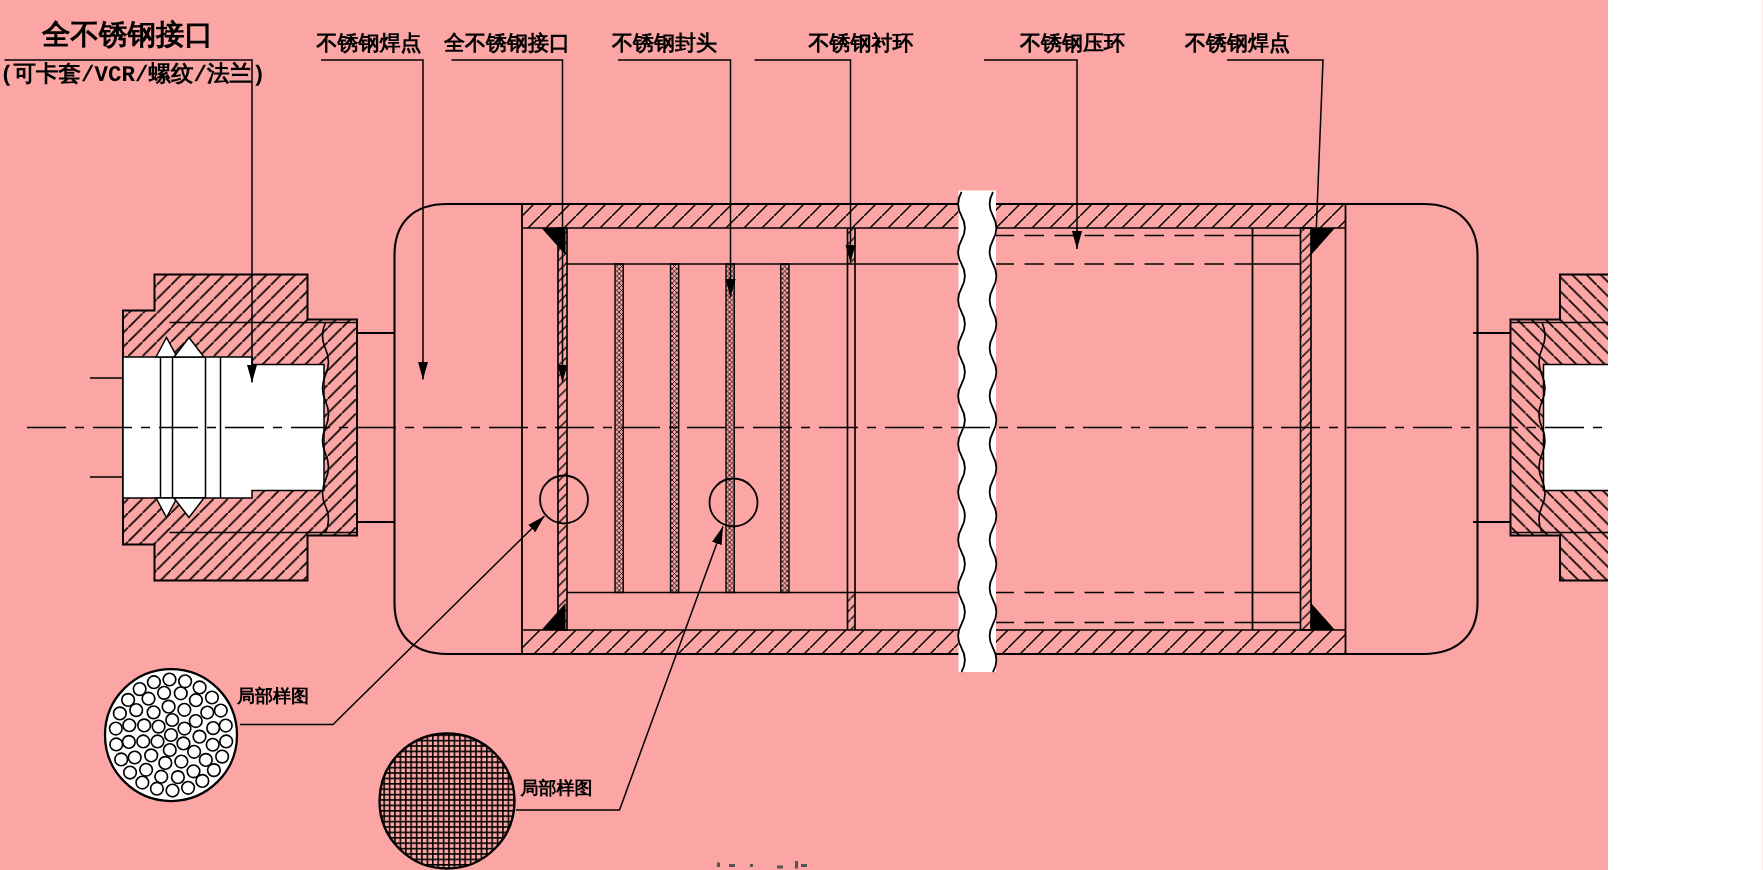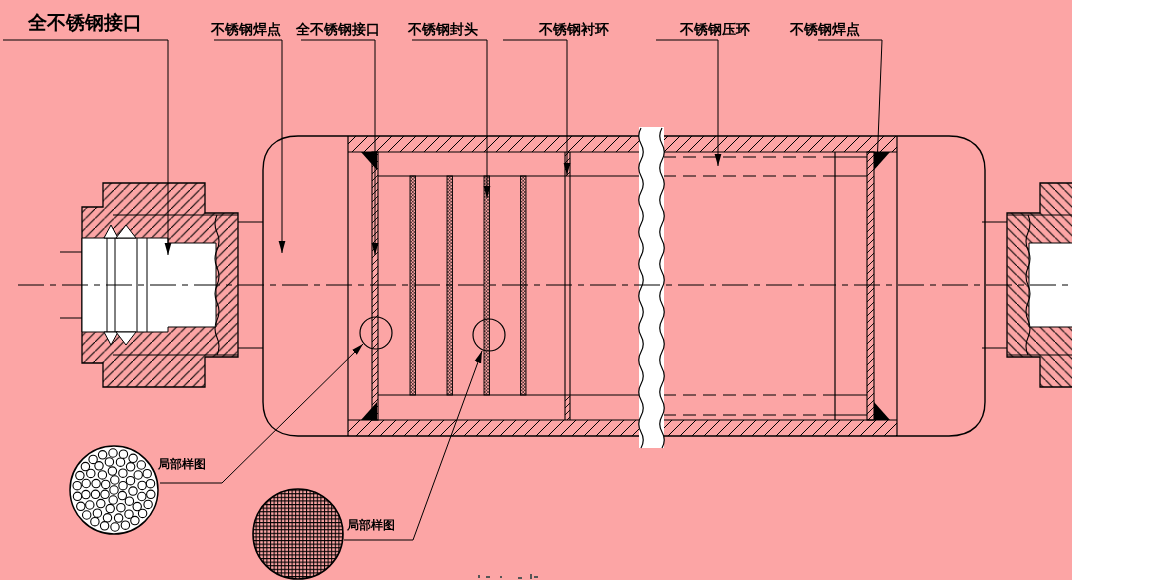--- a/index.html
+++ b/index.html
@@ -196,20 +196,21 @@
     <rect x="478" y="575" width="2" height="3"></rect>
     <rect x="486" y="576" width="4" height="2"></rect>
     <rect x="500" y="576" width="2" height="2"></rect>
     <rect x="518" y="577" width="4" height="2"></rect>
     <rect x="530" y="574" width="2" height="5"></rect>
     <rect x="534" y="576" width="4" height="2"></rect>
   </g>
 </svg>
 
 <div class="callout big center" style="left:2px;top:14px;width:166px;">全不锈钢接口</div>
+<div class="callout paren center" style="left:0px;top:42px;width:176px;">(可卡套/VCR/螺纹/法兰)</div>
 <div class="callout" style="left:211px;top:22px;">不锈钢焊点</div>
 <div class="callout" style="left:296px;top:22px;">全不锈钢接口</div>
 <div class="callout" style="left:408px;top:22px;">不锈钢封头</div>
 <div class="callout" style="left:499px;top:22px;margin-left:40px;">不锈钢衬环</div>
 <div class="callout" style="left:652px;top:22px;margin-left:28px;">不锈钢压环</div>
 <div class="callout" style="left:790px;top:22px;">不锈钢焊点</div>
 <div class="callout detail" style="left:158px;top:459px;">局部样图</div>
 <div class="callout detail" style="left:347px;top:520px;">局部样图</div>
 
 </div>

